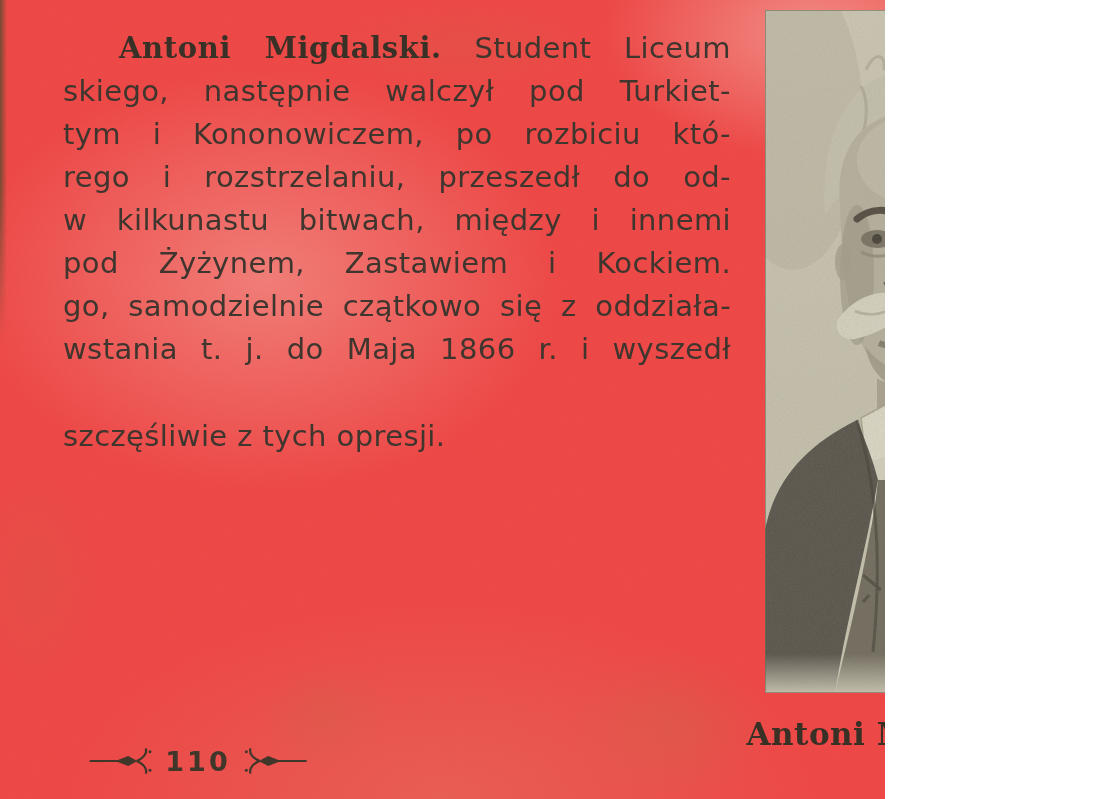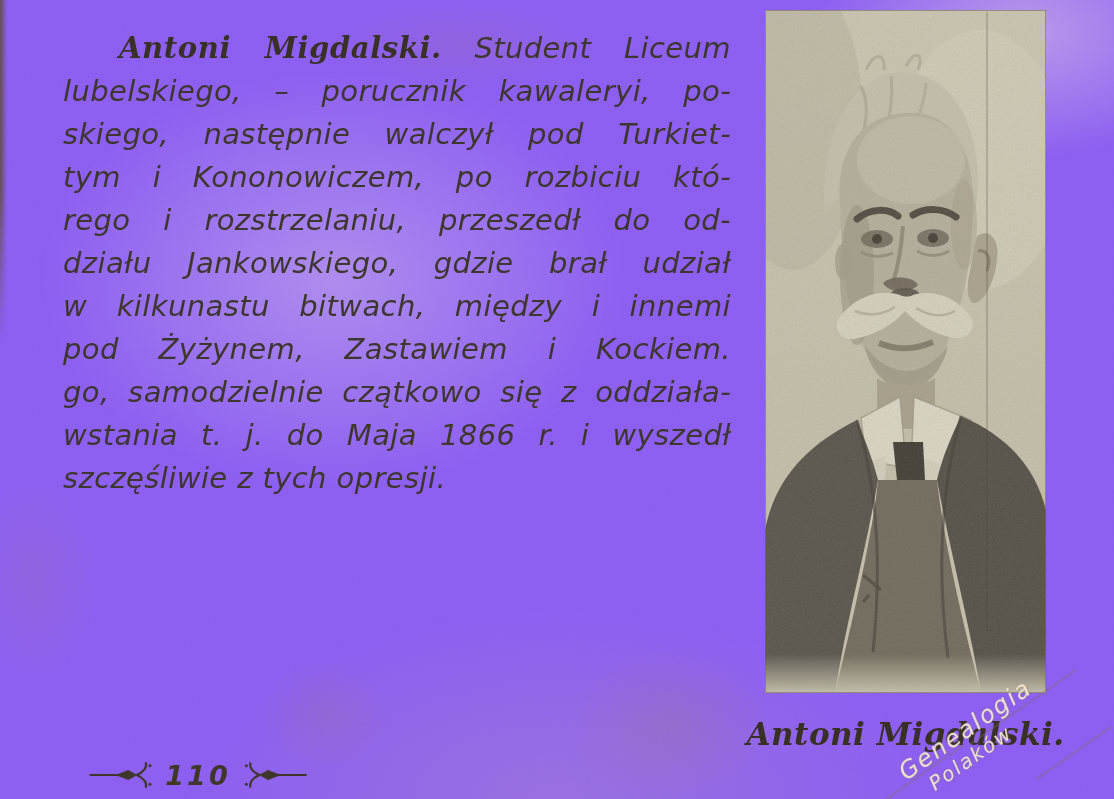--- a/index.html
+++ b/index.html
@@ -1,22 +1,21 @@
 <!DOCTYPE html>
 <html><head>
 <meta charset="utf-8">
 <style>
   html,body{margin:0;padding:0;}
   .page{
     position:relative;
-    width:1114px;height:799px;
-    background:#8b5cf6;
+    width:885px;height:799px;
+    background:#ef4444;
     overflow:hidden;
     font-family:"DejaVu Sans",sans-serif;
-    font-style:italic;
   }
   
   .page::before{
     content:"";position:absolute;inset:0;pointer-events:none;
     background:
       radial-gradient(ellipse 420px 300px at 30% 35%, rgba(255,250,236,0.30), rgba(255,250,236,0) 70%),
       radial-gradient(ellipse 300px 180px at 92% 4%, rgba(252,246,232,0.40), rgba(252,246,232,0) 70%),
       radial-gradient(ellipse 500px 260px at 50% 100%, rgba(214,190,148,0.18), rgba(214,190,148,0) 75%);
   }
   .edge-shadow-left{
@@ -41,21 +40,21 @@
     position:absolute;left:63px;top:27px;width:668px;
     font-size:29px;line-height:43px;letter-spacing:0.4px;
     color:#39302a;
   }
   .tline{
     text-align:justify;text-align-last:justify;
     height:43px;overflow:hidden;white-space:nowrap;
   }
   .tline.justwrap{white-space:normal;}
   .tline.first{text-indent:56px;}
-  .tline.last{text-align-last:left;}
+  .tline.last{text-align-last:left;margin-top:44px;}
   .lead-bold{
     font-family:"DejaVu Serif",serif;font-weight:bold;
     letter-spacing:0.6px;color:#332b22;
   }
 
   
   .photo-frame{
     position:absolute;left:765px;top:10px;width:281px;height:683px;
   }
   .photo-frame svg{display:block;width:100%;height:100%;}
@@ -64,21 +63,21 @@
   .photo-caption{
     position:absolute;left:733px;top:716px;width:345px;
     text-align:center;
     font-family:"DejaVu Serif",serif;font-weight:bold;
     font-size:31px;letter-spacing:0.5px;color:#332a21;
   }
 
   
   .pagenum-row{
     position:absolute;left:88px;top:741px;width:220px;height:40px;
-    display:flex;align-items:center;justify-content:flex-start;gap:12px;margin-top:14px;
+    display:flex;align-items:center;justify-content:flex-start;gap:12px;
   }
   .pagenum{
     font-weight:bold;font-size:27px;letter-spacing:3px;color:#3a3126;
     font-family:"DejaVu Sans",sans-serif;
   }
 
   
   .watermark{
     position:absolute;left:905px;top:690px;width:220px;height:110px;
     transform:rotate(-35deg);transform-origin:center;
@@ -103,25 +102,23 @@
 <div class="page">
 
   <div class="edge-shadow-left"></div>
   <div class="stain s1"></div>
   <div class="stain s2"></div>
   <div class="stain s3"></div>
   <div class="stain s4"></div>
 
   <div class="text-col">
     <div class="tline justwrap first"><span class="lead-bold">Antoni Migdalski.</span> <span>Student Liceum</span></div>
-    <div class="tline justwrap">lubelskiego, – porucznik kawaleryi, po-</div>
     <div class="tline justwrap">skiego, następnie walczył pod Turkiet-</div>
     <div class="tline justwrap">tym i Kononowiczem, po rozbiciu któ-</div>
     <div class="tline justwrap">rego i rozstrzelaniu, przeszedł do od-</div>
-    <div class="tline justwrap">działu Jankowskiego, gdzie brał udział</div>
     <div class="tline justwrap">w kilkunastu bitwach, między i innemi</div>
     <div class="tline justwrap">pod Żyżynem, Zastawiem i Kockiem.</div>
     <div class="tline justwrap">go, samodzielnie czątkowo się z oddziała-</div>
     <div class="tline justwrap">wstania t. j. do Maja 1866 r. i wyszedł</div>
     <div class="tline justwrap last">szczęśliwie z tych opresji.</div>
   </div>
 
   <div class="photo-frame">
     <svg viewBox="0 0 281 683" preserveAspectRatio="none" aria-hidden="true">
       <defs>

